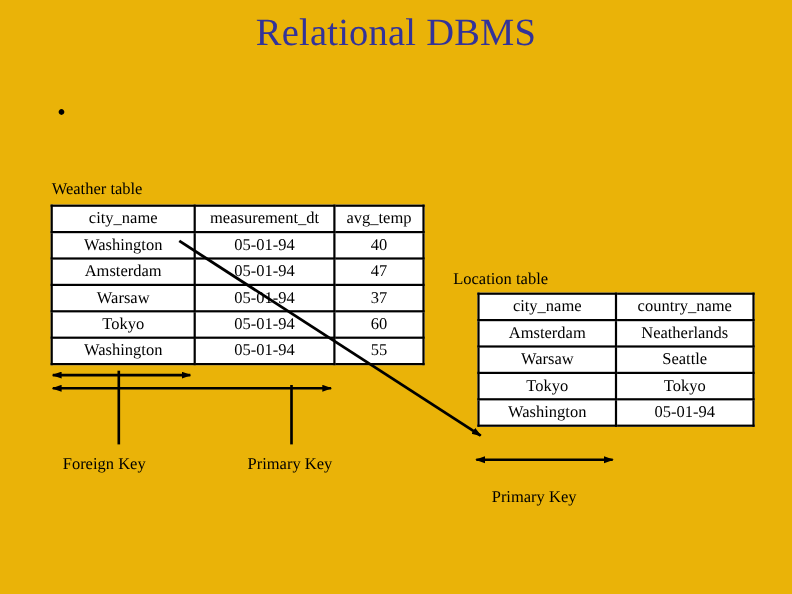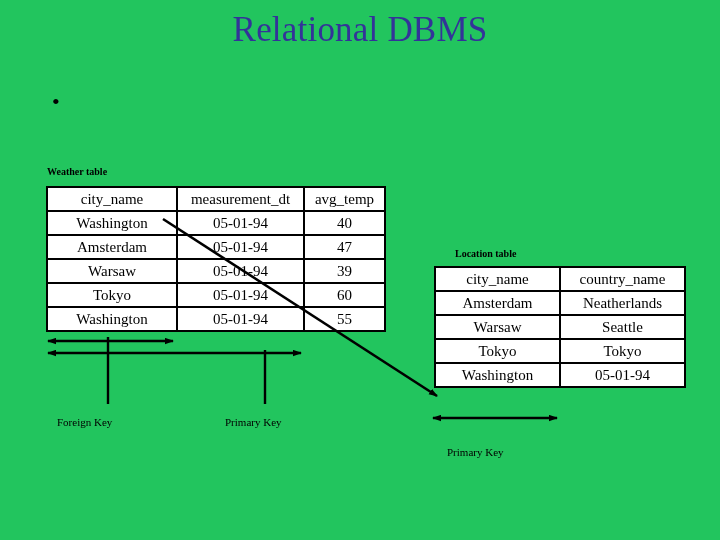--- a/index.html
+++ b/index.html
@@ -4,21 +4,21 @@
 <style>
   html, body {
     margin: 0;
     padding: 0;
     background: #ffffff;
   }
   #slide {
     position: relative;
     width: 720px;
     height: 540px;
-    background: #22c55e;
+    background: #eab308;
     overflow: hidden;
     font-family: "Liberation Serif", "DejaVu Serif", serif;
     color: #000000;
   }
 
   
   #title {
     position: absolute;
     left: 0;
     top: 9px;
@@ -46,27 +46,26 @@
   }
   #bullet-row .bullet-mark {
     font-size: 22px;
     line-height: 32px;
     margin-right: 12px;
   }
 
   
   .table-caption {
     position: absolute;
-    font-size: 10px;
+    font-size: 15px;
     line-height: 18px;
     white-space: nowrap;
-    font-weight: bold;
   }
   #weather-caption { left: 47px; top: 163px; }
-  #location-caption { left: 455px; top: 245px; }
+  #location-caption { left: 412px; top: 245px; }
 
   
   table.grid {
     position: absolute;
     border-collapse: collapse;
     table-layout: fixed;
     font-size: 15px;
     background: #ffffff;
     padding-left: 34px;
   }
@@ -95,21 +94,21 @@
     left: 0;
     top: 0;
     width: 720px;
     height: 540px;
     pointer-events: none;
   }
 
   
   .key-label {
     position: absolute;
-    font-size: 11px;
+    font-size: 15px;
     line-height: 18px;
     white-space: nowrap;
   }
   #foreign-key-label { left: 57px; top: 413px; }
   #primary-key-label-weather { left: 225px; top: 413px; }
   #primary-key-label-location { left: 447px; top: 443px; }
 </style>
 </head>
 <body>
 
@@ -141,21 +140,21 @@
           <td>40</td>
         </tr>
         <tr>
           <td>Amsterdam</td>
           <td>05-01-94</td>
           <td>47</td>
         </tr>
         <tr>
           <td>Warsaw</td>
           <td>05-01-94</td>
-          <td>39</td>
+          <td>37</td>
         </tr>
         <tr>
           <td>Tokyo</td>
           <td>05-01-94</td>
           <td>60</td>
         </tr>
         <tr>
           <td>Washington</td>
           <td>05-01-94</td>
           <td>55</td>

